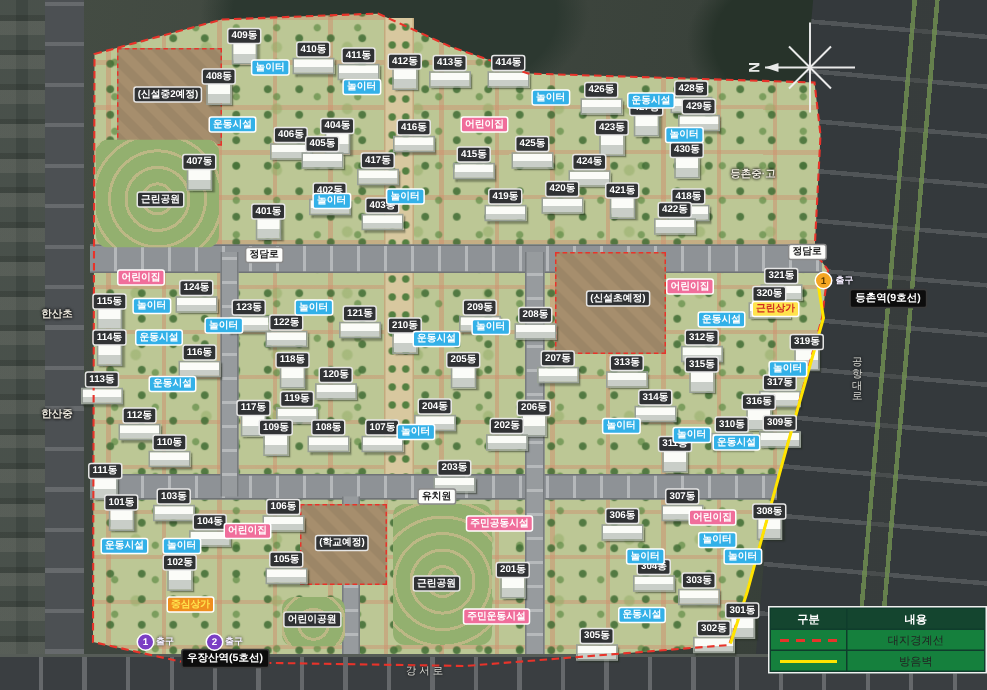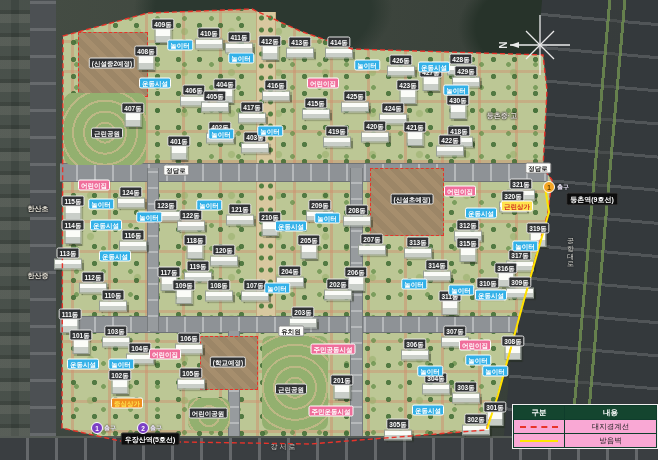--- a/index.html
+++ b/index.html
@@ -84,21 +84,21 @@
   .exit-dot{position:absolute;z-index:45;transform:translate(-50%,-50%);width:10px;height:10px;border-radius:50%;
     font-size:6.5px;font-weight:bold;color:#fff;display:flex;align-items:center;justify-content:center;border:1px solid #fff;}
   .exit-dot.purple{background:#7b3fc4;}
   .exit-dot.orange{background:#f5a623;color:#5a3a00;}
   .exit-txt{position:absolute;z-index:45;transform:translate(0,-50%);font-size:6px;font-weight:bold;
     color:#f3ecff;text-shadow:0 0 2px #000;white-space:nowrap;}
 
   
   .legend{position:absolute;left:512px;top:404px;width:142px;z-index:60;background:#0f3d2c;
     border:1px solid #f0f0f0;padding:1px;display:grid;grid-template-columns:50px 1fr;gap:1px;}
-  .lg-cell{background:#f9a8d4;height:13px;display:flex;align-items:center;justify-content:center;
+  .lg-cell{background:#15803d;height:13px;display:flex;align-items:center;justify-content:center;
     font-size:7.5px;color:#222;}
   .lg-cell.head{background:#14452f;color:#fff;font-weight:bold;}
   .sw{width:38px;height:0;border-top:2px solid #e8332a;}
   .sw.dash{border-top-style:dashed;}
 </style>
 </head>
 <body>
 
 <div class="stage" id="map-stage">
 

